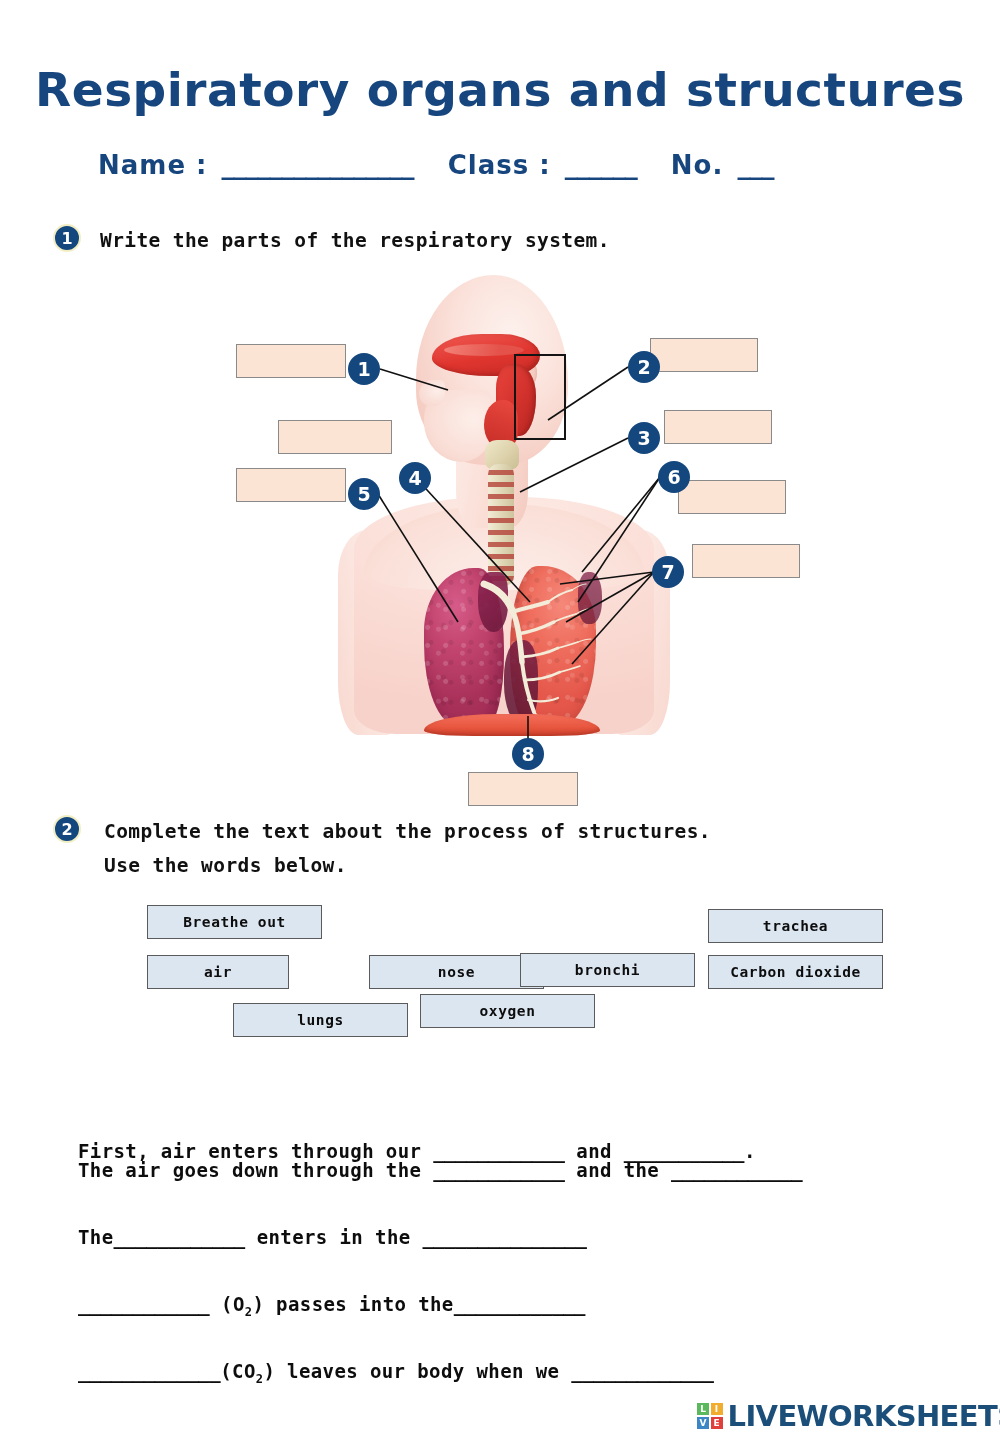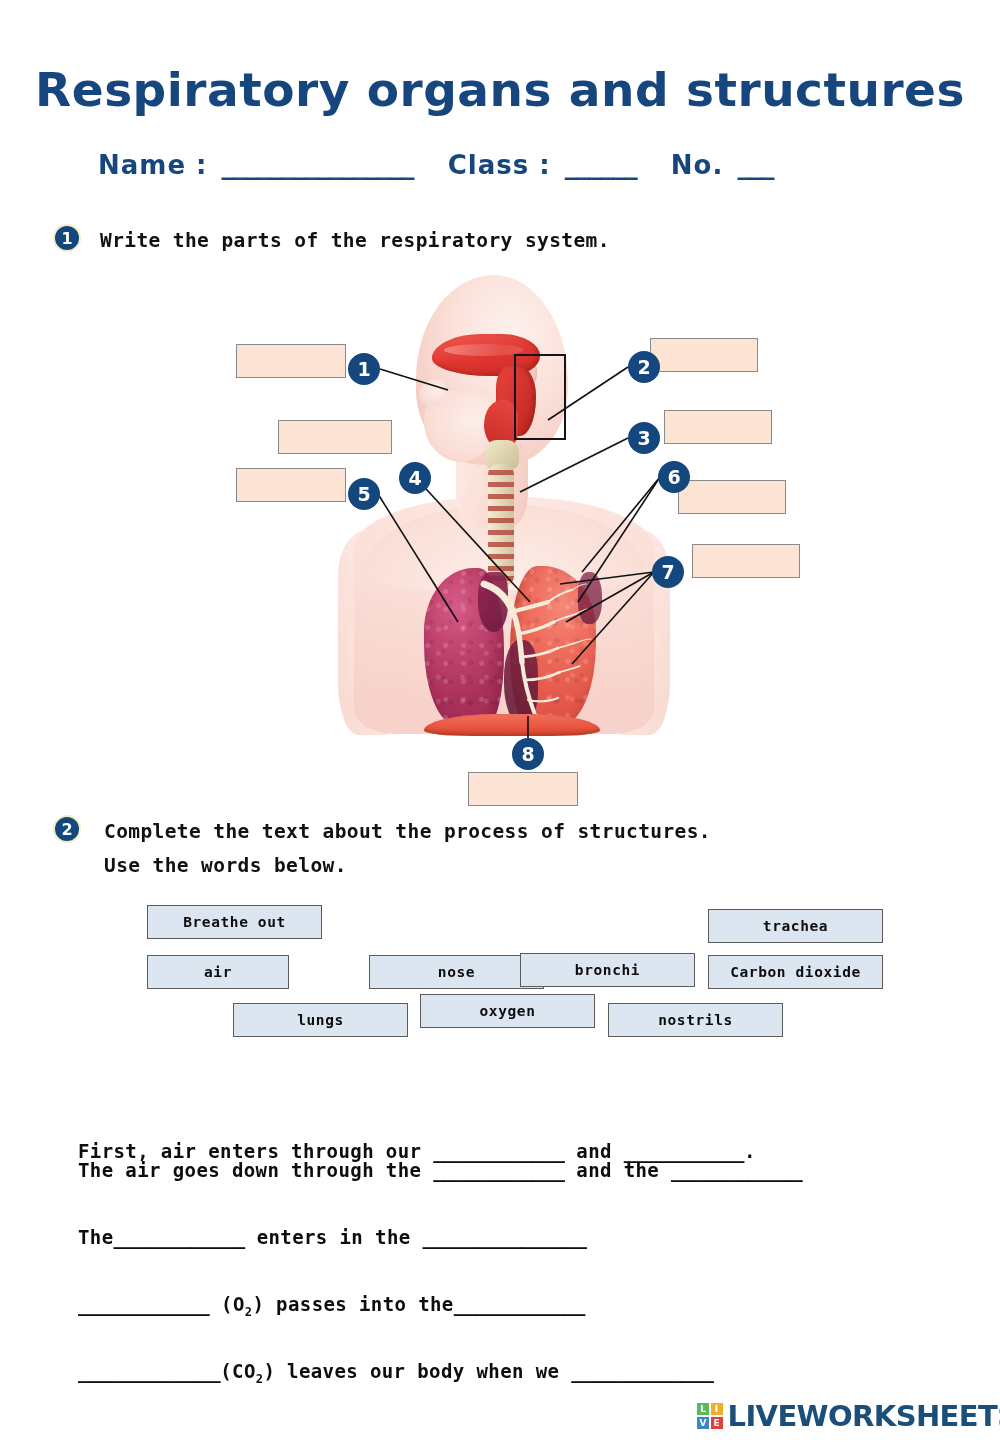--- a/index.html
+++ b/index.html
@@ -465,21 +465,20 @@
   <div class="word-chip" style="left:147px; top:2px;  width:175px; height:34px;">Breathe out</div>
   <div class="word-chip" style="left:708px; top:6px;  width:175px; height:34px;">trachea</div>
 
   <div class="word-chip" style="left:147px; top:52px; width:142px; height:34px;">air</div>
   <div class="word-chip" style="left:333px; top:52px; width:175px; height:34px;margin-left:36px;">nose</div>
   <div class="word-chip" style="left:520px; top:50px; width:175px; height:34px;">bronchi</div>
   <div class="word-chip" style="left:708px; top:52px; width:175px; height:34px;">Carbon dioxide</div>
 
   <div class="word-chip" style="left:233px; top:100px; width:175px; height:34px;">lungs</div>
   <div class="word-chip" style="left:420px; top:91px; width:175px; height:34px;">oxygen</div>
-  <div class="word-chip" style="left:608px; top:100px; width:175px; height:34px;">nostrils</div>
 </div>
 
 <div class="cloze-line" style="top:1092px;margin-top:48px;">
   <span>First,  air  enters  through  our  </span><span class="blank">____________</span><span>  and  </span><span class="blank">___________</span><span>.</span>
 </div>
 
 <div class="cloze-line" style="top:1159px;">
   <span>The  air  goes  down  through  the  </span><span class="blank">____________</span><span>  and  the  </span><span class="blank">____________</span>
 </div>
 

